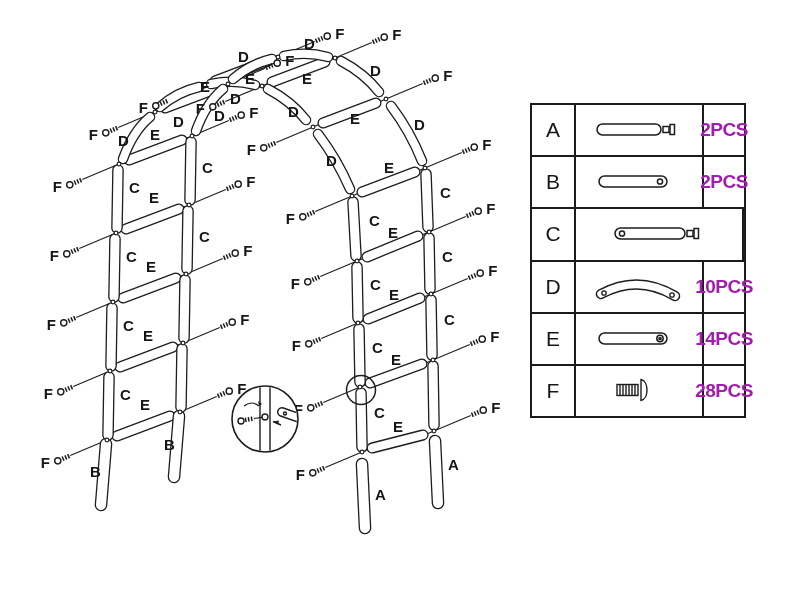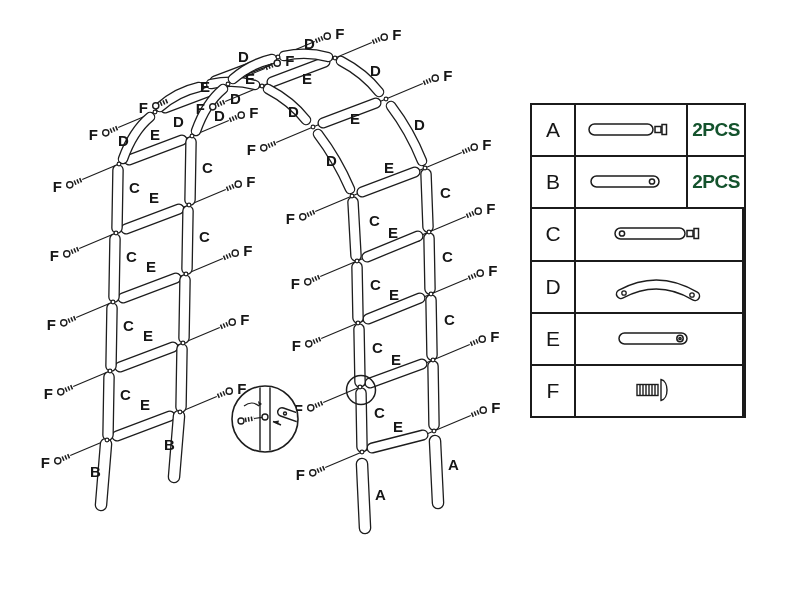--- a/index.html
+++ b/index.html
@@ -6,21 +6,21 @@
   .stage{position:relative;width:800px;height:600px;background:#ffffff;overflow:hidden;
          font-family:"Liberation Sans",sans-serif;}
   svg text{font:700 15px "Liberation Sans",sans-serif;fill:#161616;}
   .ptable{position:absolute;left:530px;top:103px;width:216px;height:315px;
           border:2px solid #1b1b1b;display:flex;flex-direction:column;background:#fff;box-sizing:border-box;}
   .prow{flex:1;display:flex;border-bottom:2px solid #1b1b1b;min-height:0;}
   .prow:last-child{border-bottom:none;}
   .pcell{display:flex;align-items:center;justify-content:center;box-sizing:border-box;}
   .pletter{width:44px;border-right:2px solid #1b1b1b;font:400 21px "Liberation Sans",sans-serif;color:#161616;}
   .pthumb{flex:1;border-right:2px solid #1b1b1b;}
-  .pqty{width:56px;font:700 19px "Liberation Sans",sans-serif;letter-spacing:-0.5px;color:#14532d;}
+  .pqty{width:40px;font:700 19px "Liberation Sans",sans-serif;letter-spacing:-0.5px;color:#a21caf;}
 </style>
 </head>
 <body>
 
 <div class="stage">
 
   <svg id="diagram" width="800" height="600" viewBox="0 0 800 600">
     <g id="frame">
         <line x1="118.96000000000001" y1="434.93" x2="70.19999999999999" y2="455.6" stroke="#1d1d1d" stroke-width="1.1"></line>
         <line x1="121.96000000000001" y1="365.93" x2="73.19999999999999" y2="386.6" stroke="#1d1d1d" stroke-width="1.1"></line>
@@ -355,40 +355,43 @@
     <div class="prow">
       <div class="pcell pletter">D</div>
       <div class="pcell pthumb">
         <svg width="100" height="44" viewBox="0 0 100 44" fill="none">
           <path d="M12,29 Q49,9 86,31" stroke="#1d1d1d" stroke-width="10.5" stroke-linecap="round"></path>
           <path d="M12,29 Q49,9 86,31" stroke="#fff" stroke-width="7.5" stroke-linecap="round"></path>
           <circle cx="15" cy="28" r="2.2" stroke="#1d1d1d" stroke-width="1.3" fill="#fff"></circle>
           <circle cx="83" cy="30" r="2.2" stroke="#1d1d1d" stroke-width="1.3" fill="#fff"></circle>
         </svg>
       </div>
+      <div class="pcell pqty">10PCS</div>
     </div>
     <div class="prow">
       <div class="pcell pletter">E</div>
       <div class="pcell pthumb">
         <svg width="100" height="44" viewBox="0 0 100 44" stroke="#1d1d1d" fill="#fff" stroke-width="1.5">
           <rect x="10" y="16" width="68" height="11" rx="5.5"></rect>
           <circle cx="71" cy="21.5" r="3.2"></circle>
           <circle cx="71" cy="21.5" r="1.1"></circle>
         </svg>
       </div>
+      <div class="pcell pqty">14PCS</div>
     </div>
     <div class="prow">
       <div class="pcell pletter">F</div>
       <div class="pcell pthumb">
         <svg width="100" height="44" viewBox="0 0 100 44" stroke="#1d1d1d" fill="#fff" stroke-width="1.4">
           <rect x="28" y="15.5" width="21" height="11"></rect>
           <line x1="31" y1="15.5" x2="31" y2="26.5"></line>
             <line x1="34" y1="15.5" x2="34" y2="26.5"></line>
           <line x1="37" y1="15.5" x2="37" y2="26.5"></line>
             <line x1="40" y1="15.5" x2="40" y2="26.5"></line>
           <line x1="43" y1="15.5" x2="43" y2="26.5"></line>
             <line x1="46" y1="15.5" x2="46" y2="26.5"></line>
           <path d="M52,10.5 C60,12 60,30 52,31.5 L52,10.5 Z"></path>
         </svg>
       </div>
+      <div class="pcell pqty">28PCS</div>
     </div>
   </div>
 </div>
 
 </body></html>

